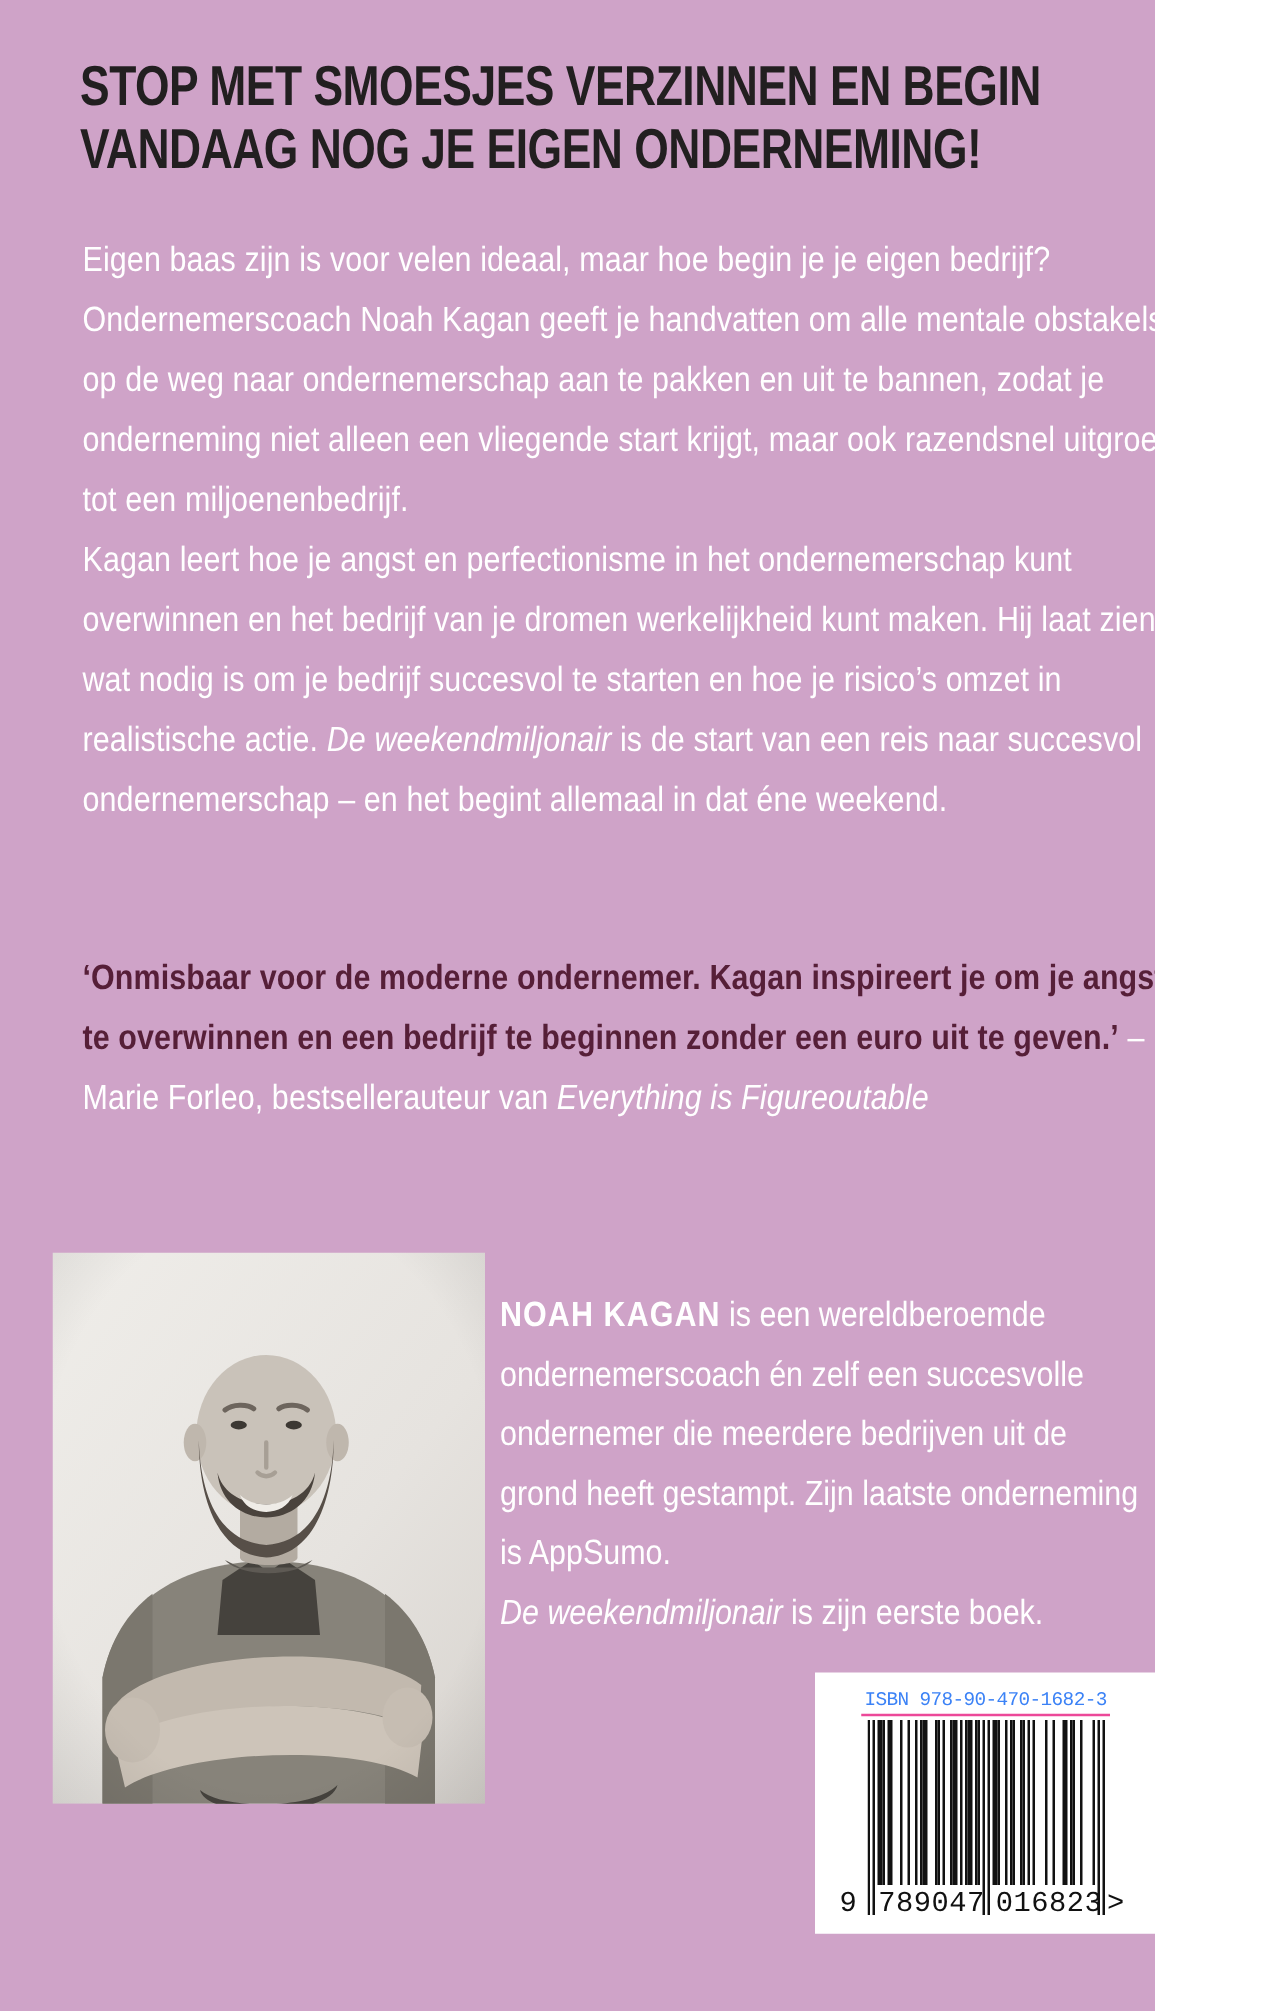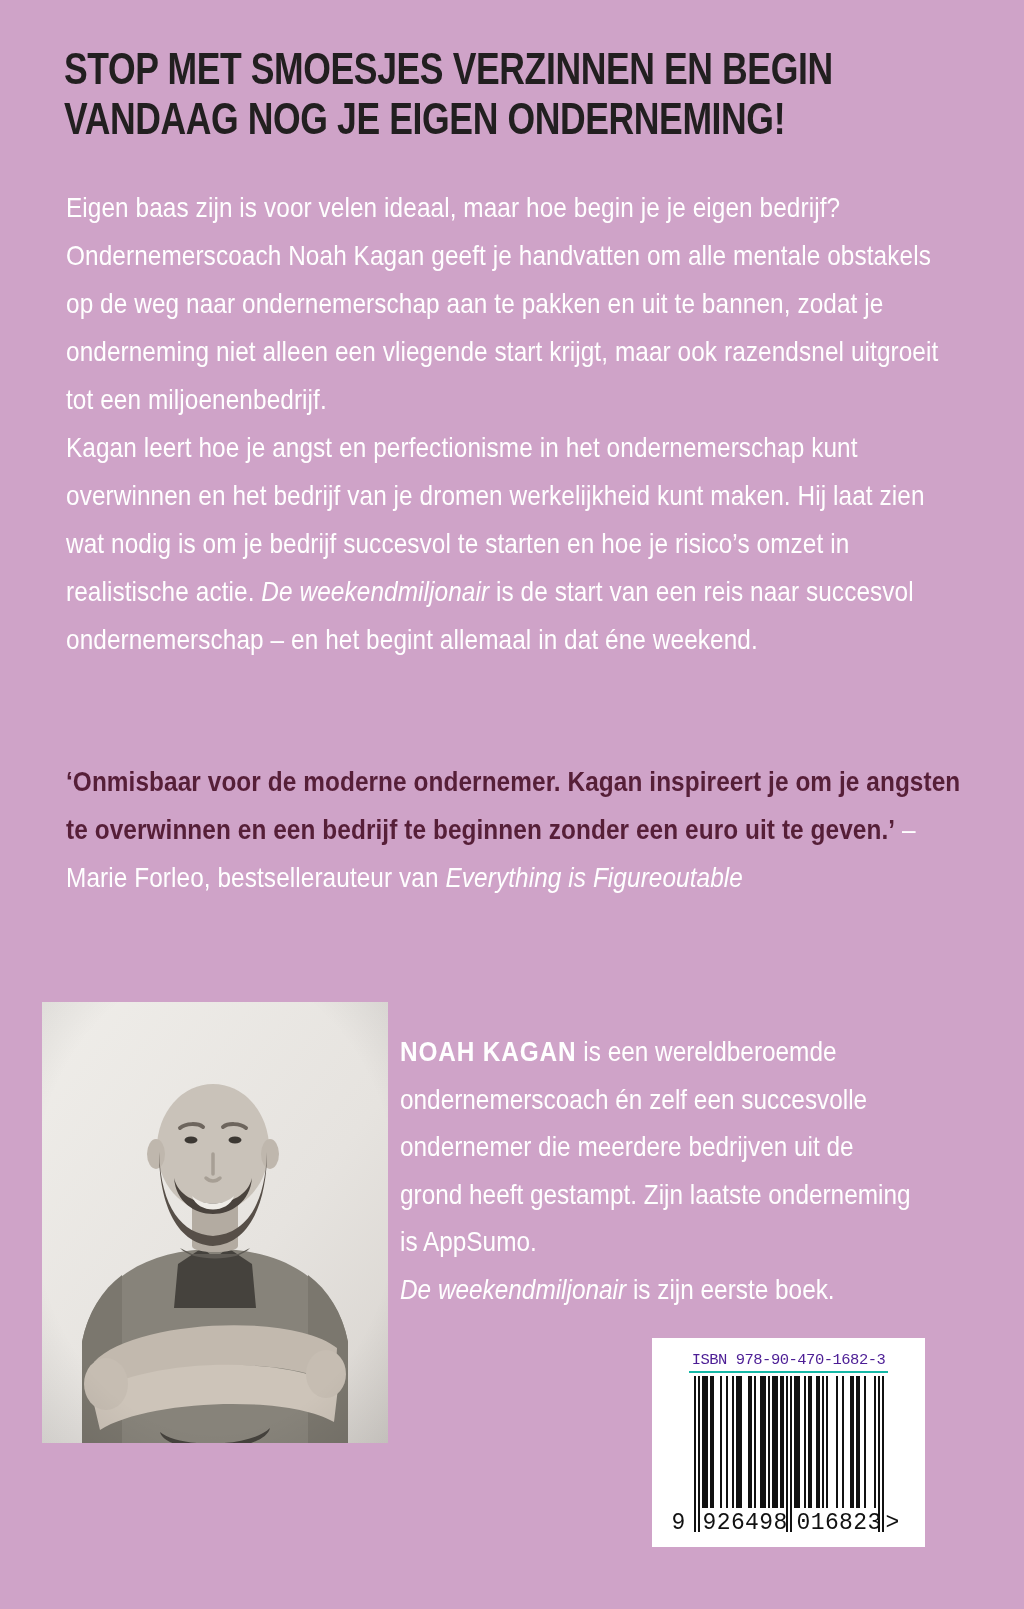--- a/index.html
+++ b/index.html
@@ -2,21 +2,21 @@
 <html><head>
 <meta charset="utf-8">
 <style>
   html, body { margin: 0; padding: 0; }
   body {
     font-family: "Liberation Sans", sans-serif;
     -webkit-font-smoothing: antialiased;
   }
   .cover {
     position: relative;
-    width: 1024px;
+    width: 924px;
     height: 1609px;
     background: #cfa3c8;
     overflow: hidden;
   }
 
   
   .headline {
     position: absolute;
     left: 64px;
     top: 44px;
@@ -86,22 +86,22 @@
     background: #ffffff;
     display: flex;
     flex-direction: column;
     align-items: center;
   }
   .isbn-label {
     margin-top: 13px;
     font-family: "Liberation Mono", "DejaVu Sans Mono", monospace;
     font-size: 15.5px;
     letter-spacing: -0.5px;
-    color: #4c1d95;
-    border-bottom: 2px solid #14b8a6;
+    color: #3b82f6;
+    border-bottom: 2px solid #ec4899;
     padding: 0 3px 2px 3px;
     white-space: nowrap;
   }
   .barcode-wrap {
     position: relative;
     width: 190px;
     height: 162px;
     margin-top: 3px;
   }
   .barcode-wrap svg { position: absolute; left: 0; top: 0; }
@@ -238,19 +238,19 @@
           <rect x="156" y="0" width="2" height="132" fill="#111111"></rect>
           <rect x="158" y="0" width="2" height="132" fill="#111111"></rect>
           <rect x="162" y="0" width="2" height="132" fill="#111111"></rect>
           <rect x="164" y="0" width="2" height="132" fill="#111111"></rect>
           <rect x="170" y="0" width="2" height="132" fill="#111111"></rect>
           <rect x="180" y="0" width="2" height="132" fill="#111111"></rect>
           <rect x="184" y="0" width="2" height="156" fill="#111111"></rect>
           <rect x="188" y="0" width="2" height="156" fill="#111111"></rect>
         </svg>
       <span class="bc-digit bc-first">9</span>
-      <span class="bc-digit bc-g1">926498</span>
+      <span class="bc-digit bc-g1">789047</span>
       <span class="bc-digit bc-g2">016823</span>
       <span class="bc-digit bc-arrow">&gt;</span>
     </div>
   </div>
 
 </div>
 
 </body></html>

